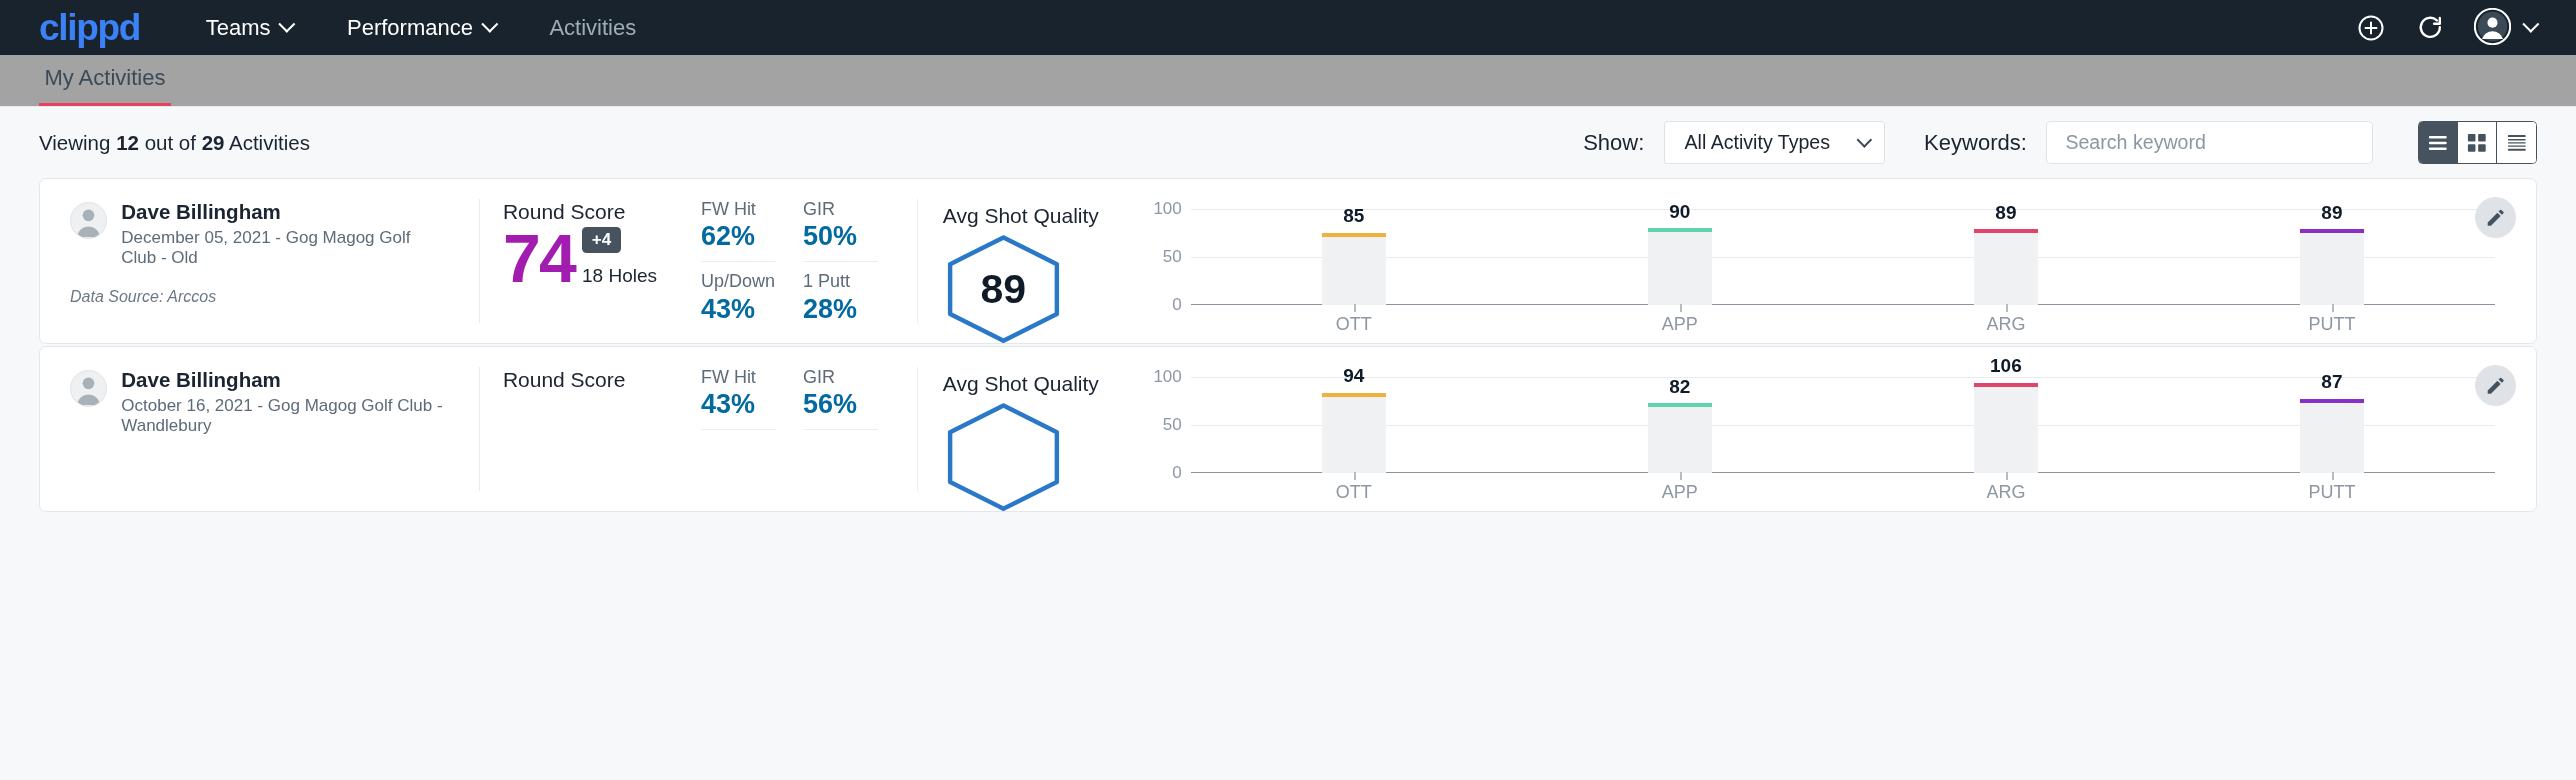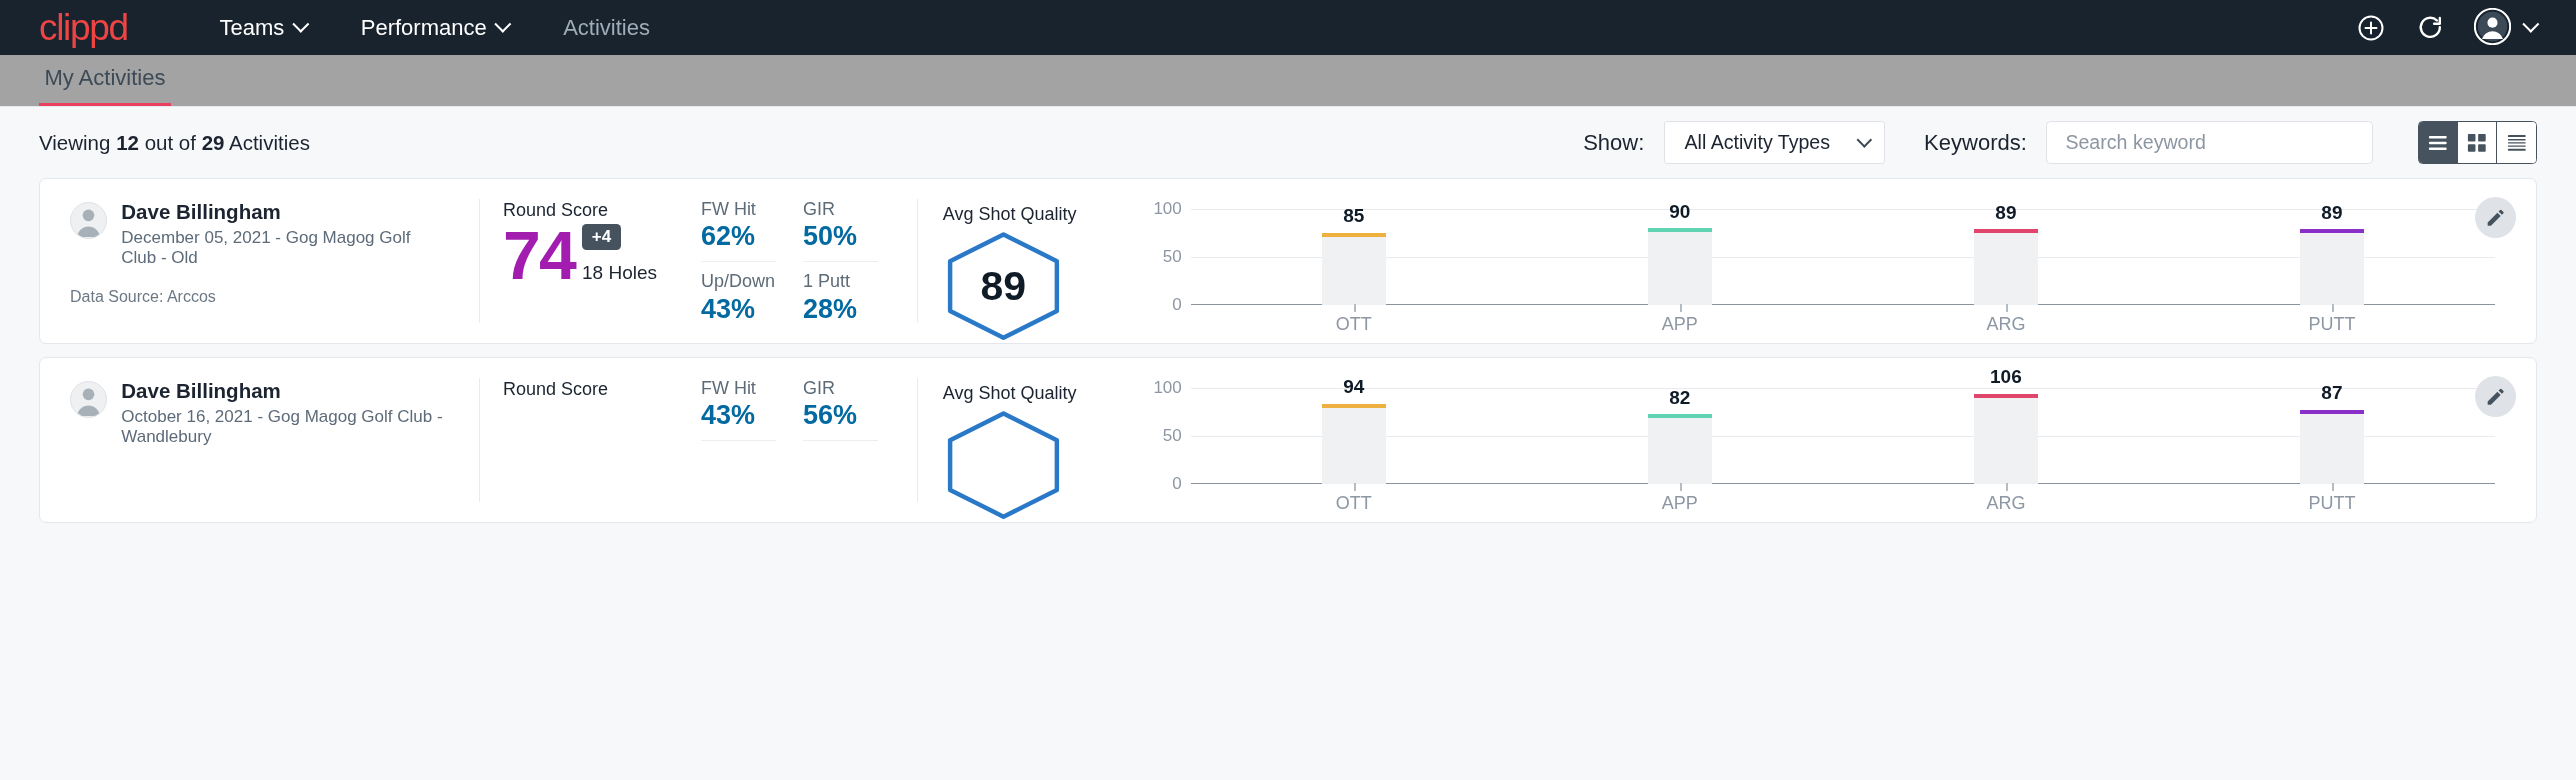--- a/index.html
+++ b/index.html
@@ -14,24 +14,24 @@
   .navbar {
     height: 55px;
     background: #18232e;
     display: flex;
     align-items: center;
     padding: 0 39px;
     position: relative;
   }
   .brand {
     font-size: 37px;
-    font-weight: 400;
-    color: #ef4444;
+    font-weight: 700;
+    color: #3b82f6;
     letter-spacing: -1.3px;
-    margin-right: 88px;
+    margin-right: 62px;
     line-height: 1;
   }
   .nav-links { display: flex; align-items: center; gap: 47px; }
   .nav-item {
     display: flex; align-items: center; gap: 10.7px;
     color: #ffffff; font-size: 22px; cursor: pointer;
     padding: 5.4px 3.6px;
   }
   .nav-item.muted { color: #9fadb8; }
   .chev {
@@ -110,42 +110,42 @@
 
   
   .cards { background: #f7f8fa; padding: 0 39px; height: 602px; }
   .card {
     background: #ffffff;
     border: 0.9px solid #e3e7eb;
     border-radius: 7.1px;
     height: 166px;
     display: flex;
     position: relative;
-    margin-bottom: 13px;
+    margin-bottom: 2px;
   }
   .col-info {
     width: 439px; padding: 21.4px 30px 0 30px; position: relative;
   }
   .divider-v { width: 0.9px; background: #e8ebef; margin: 19.6px 0; }
   .person { display: flex; align-items: flex-start; gap: 14.3px; }
   .ava {
     width: 37px; height: 37px; border-radius: 50%;
     background: #eef0f2; border: 0.9px solid #e0e3e7;
     display:flex; align-items:flex-end; justify-content:center; overflow:hidden;
     flex: none; margin-top: 1.8px;
   }
   .p-name { font-size: 20.5px; font-weight: 700; color: #1b2430; line-height: 1.15; }
   .p-sub { font-size: 17px; color: #5d6b79; margin-top: 4.5px; }
   .act-title {
     font-size: 29.5px; font-weight: 700; color: #1b2430; margin-top: 16px;
   }
-  .act-src { font-size: 16px; color: #6b7885; margin-top: 19.6px; }
+  .act-src { font-size: 16px; color: #6b7885; margin-top: 19.6px; font-style: italic; }
 
   .col-score { width: 198px; padding: 21.4px 0 0 23px; }
-  .sec-label { font-size: 18px; color: #1b2430; }
+  .sec-label { font-size: 21px; color: #1b2430; }
   .score-row { display: flex; align-items: flex-end; margin-top: 1.8px; }
   .score-num {
     font-size: 68px; font-weight: 700; color: #a21caf; line-height: 0.95;
     letter-spacing: -1.8px;
   }
   .score-right { display:flex; flex-direction:column; justify-content:flex-end; padding-bottom: 3.6px; }
   .badge {
     align-self: flex-start;
     background: #46535f; color: #fff; font-size: 17px; font-weight: 700;
     border-radius: 4.5px; padding: 2.7px 9.8px; margin-left: 7.1px; margin-bottom: 12.5px;

